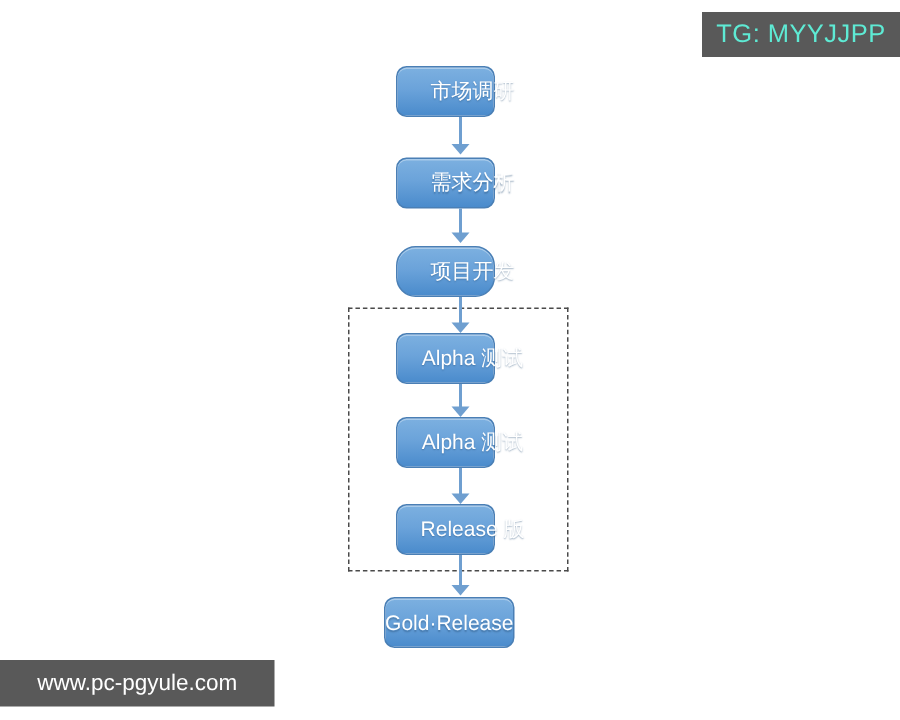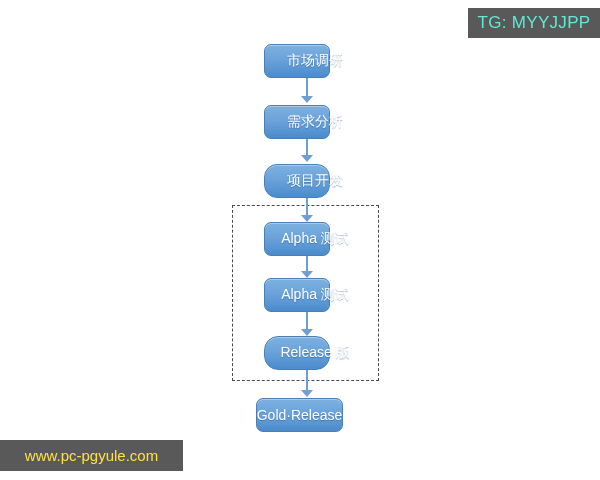--- a/index.html
+++ b/index.html
@@ -38,21 +38,21 @@
   }
 
   
   .watermark {
     position: absolute;
     top: 440px;
     left: 0px;
     width: 183px;
     height: 31px;
     background: #595959;
-    color: #fde047;
+    color: #ffffff;
     font-size: 15px;
     display: flex;
     align-items: center;
     justify-content: center;
     box-sizing: border-box;
   }
 
   
   .group-box {
     position: absolute;
@@ -144,21 +144,21 @@
   <div class="connector" style="top:256px; height:18px;"></div>
   <div class="arrowhead" style="top:271px;"></div>
 
   <div class="node node-narrow" style="top:278px;">
     <span>Alpha 测试</span>
   </div>
 
   <div class="connector" style="top:312px; height:20px;"></div>
   <div class="arrowhead" style="top:329px;"></div>
 
-  <div class="node node-narrow" style="top:336px;border-radius:14px;">
+  <div class="node node-narrow" style="top:336px;">
     <span>Release 版</span>
   </div>
 
   <div class="connector" style="top:370px; height:22px;"></div>
   <div class="arrowhead" style="top:390px;"></div>
 
   <div class="node node-wide" style="top:398px;">
     <span>Gold·Release</span>
   </div>
 

